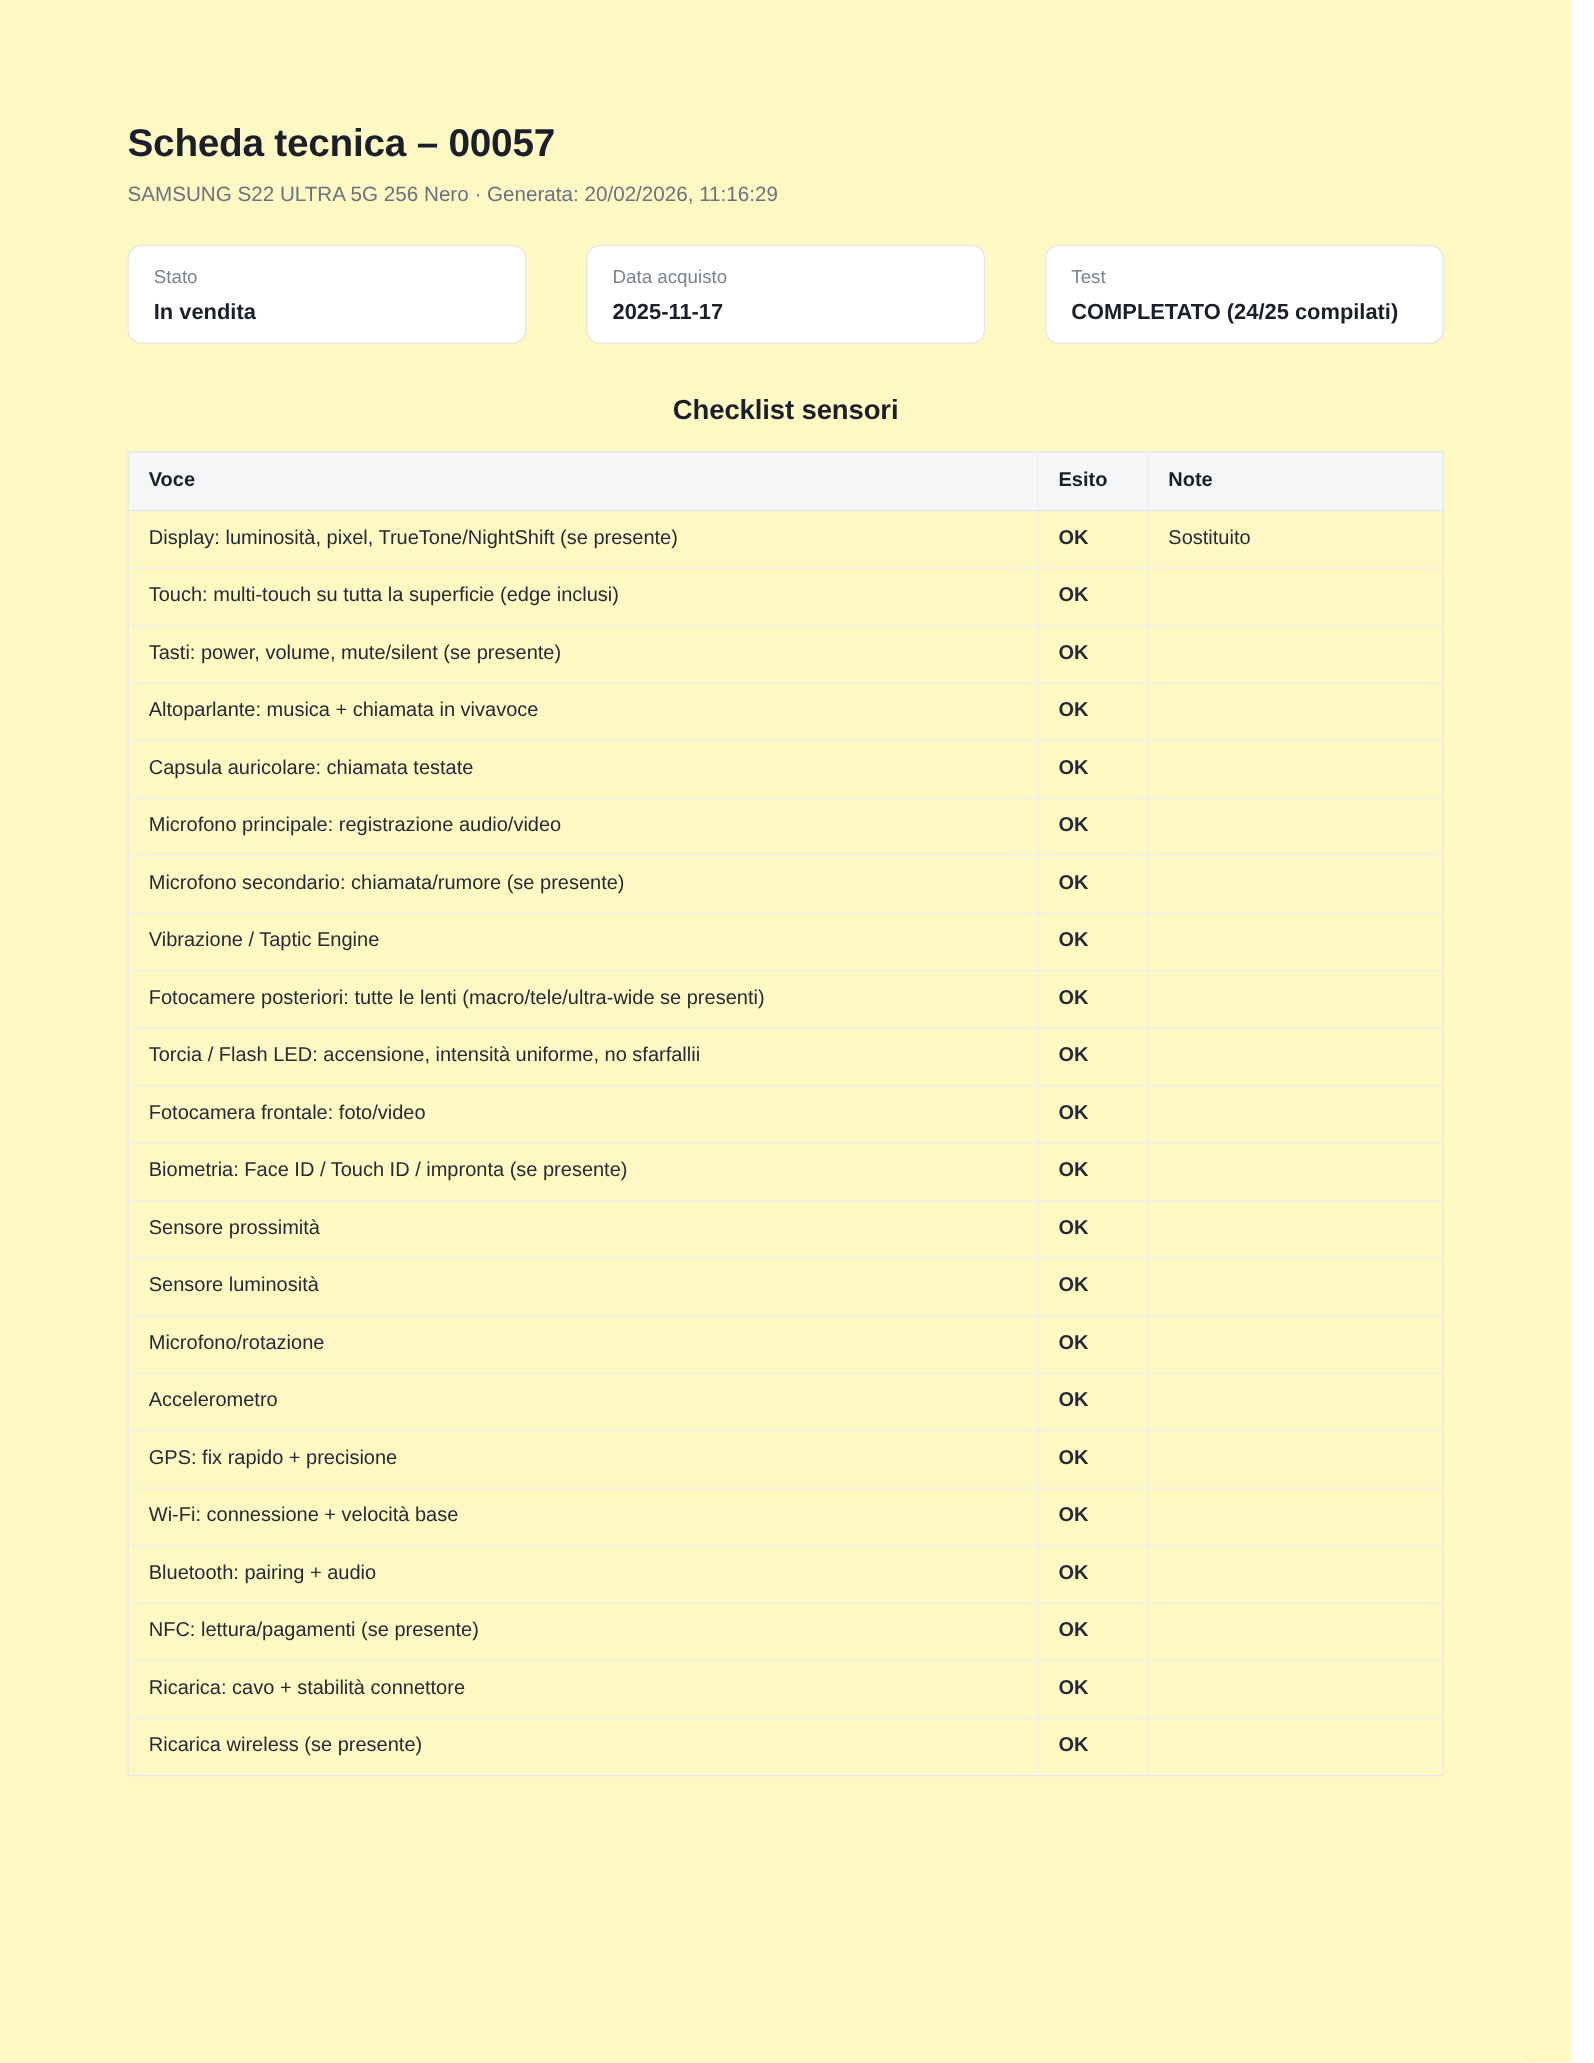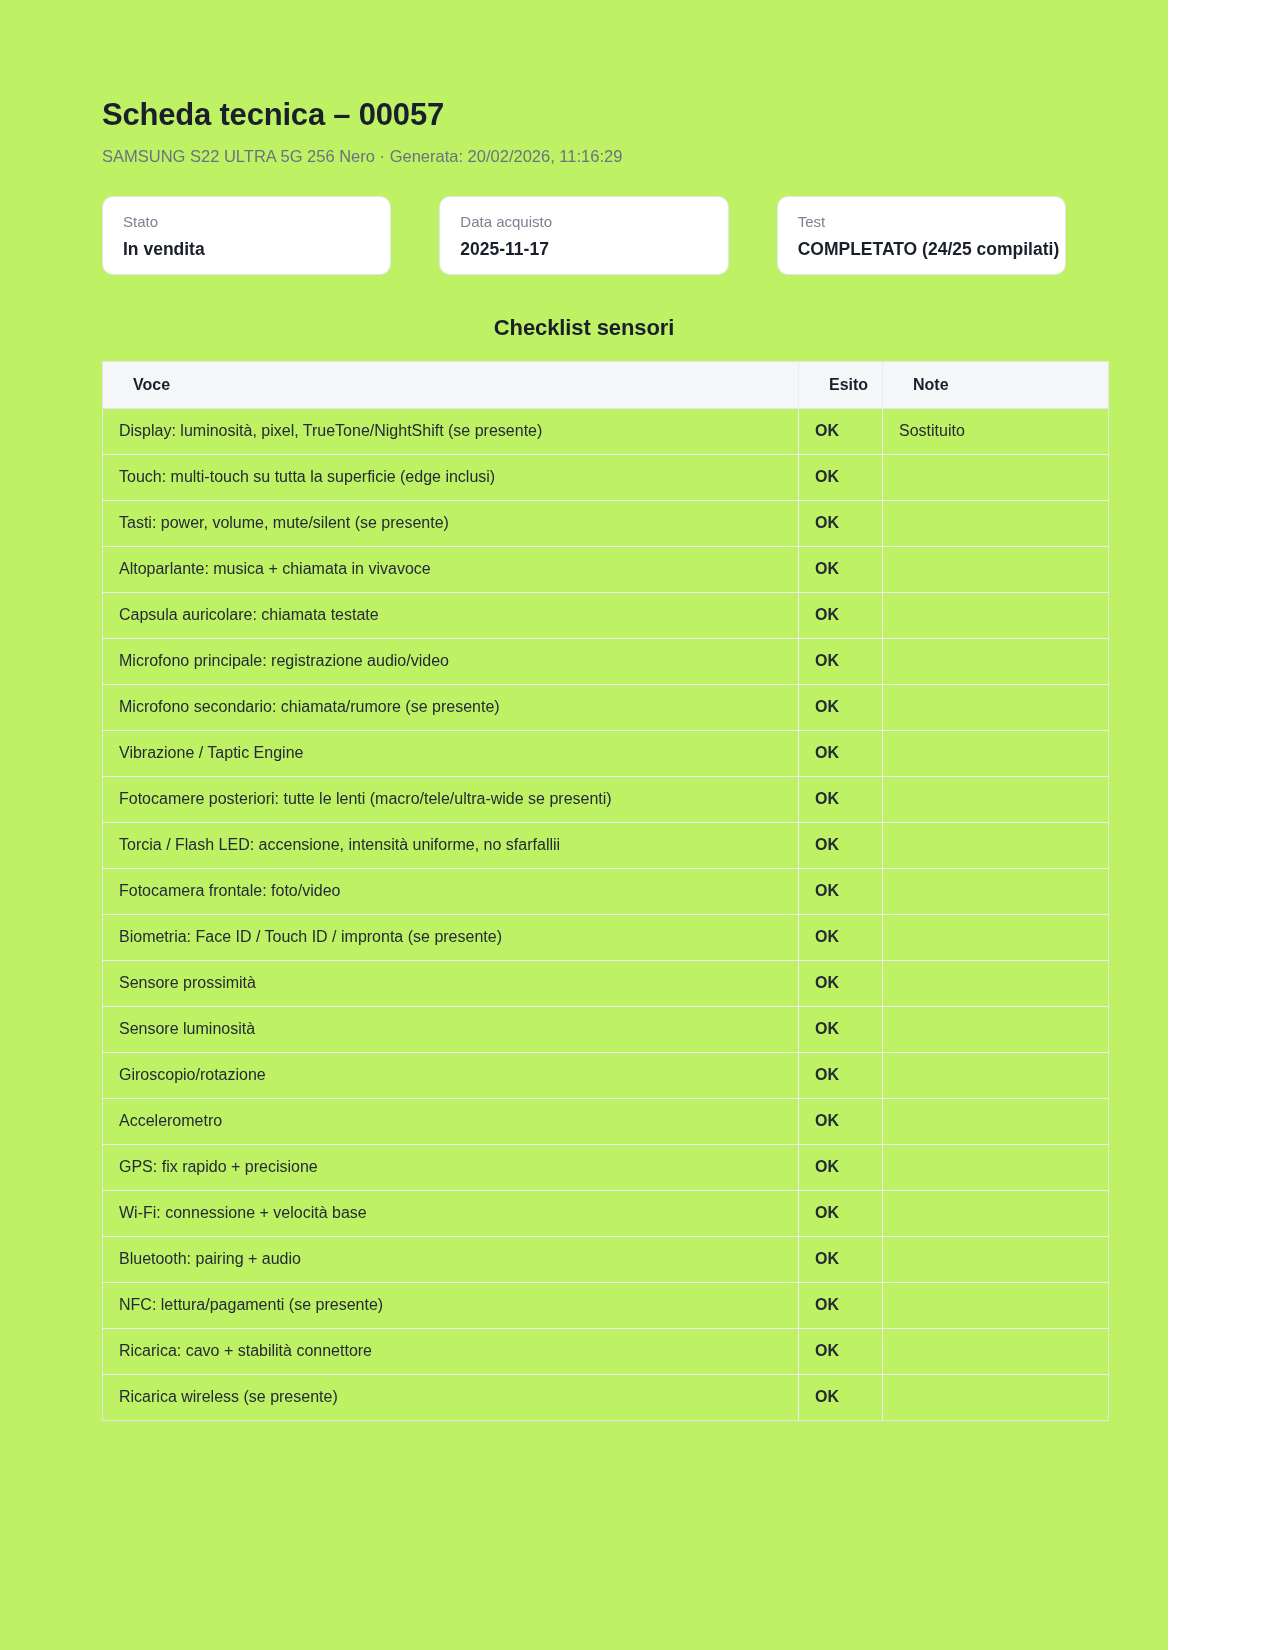--- a/index.html
+++ b/index.html
@@ -10,24 +10,24 @@
     background: #ffffff;
   }
 
   body {
     font-family: "Liberation Sans", sans-serif;
     color: #1f2430;
     -webkit-font-smoothing: antialiased;
   }
 
   .page {
-    width: 1168px;
+    width: 1257px;
     min-height: 1650px;
     padding: 96px 102px 40px 102px;
-    background: #bef264;
+    background: #fef9c3;
   }
 
   
   .doc-title {
     font-size: 31px;
     font-weight: bold;
     letter-spacing: -0.2px;
     color: #1a1f2b;
     line-height: 1.2;
   }
@@ -89,21 +89,21 @@
     border: 1px solid #e3e5ea;
     table-layout: fixed;
   }
 
   table.checklist thead th {
     background: #f5f6f8;
     font-size: 16px;
     font-weight: bold;
     color: #1a1f2b;
     text-align: left;
-    padding: 14px 30px;
+    padding: 14px 16px;
     border-bottom: 1px solid #e3e5ea;
     border-right: 1px solid #e9ebef;
   }
   table.checklist thead th:last-child { border-right: none; }
 
   table.checklist tbody td {
     font-size: 16px;
     color: #252a35;
     padding: 12px 16px;
     border-bottom: 1px solid #eceef1;
@@ -230,21 +230,21 @@
           <td class="cell-voce">Sensore prossimità</td>
           <td class="cell-esito">OK</td>
           <td class="cell-note"></td>
         </tr>
         <tr>
           <td class="cell-voce">Sensore luminosità</td>
           <td class="cell-esito">OK</td>
           <td class="cell-note"></td>
         </tr>
         <tr>
-          <td class="cell-voce">Giroscopio/rotazione</td>
+          <td class="cell-voce">Microfono/rotazione</td>
           <td class="cell-esito">OK</td>
           <td class="cell-note"></td>
         </tr>
         <tr>
           <td class="cell-voce">Accelerometro</td>
           <td class="cell-esito">OK</td>
           <td class="cell-note"></td>
         </tr>
         <tr>
           <td class="cell-voce">GPS: fix rapido + precisione</td>

